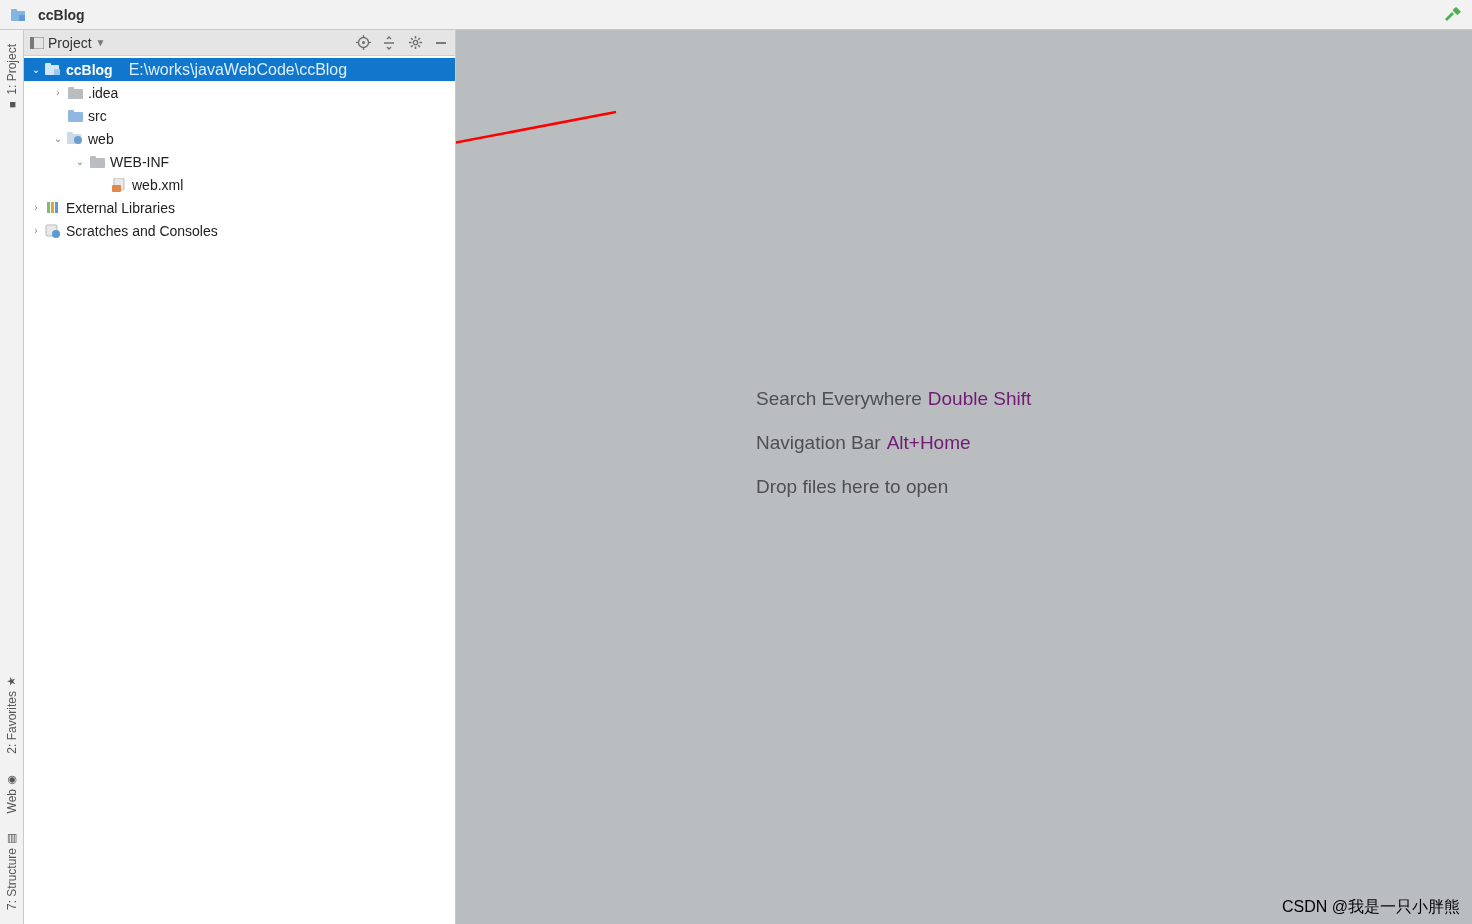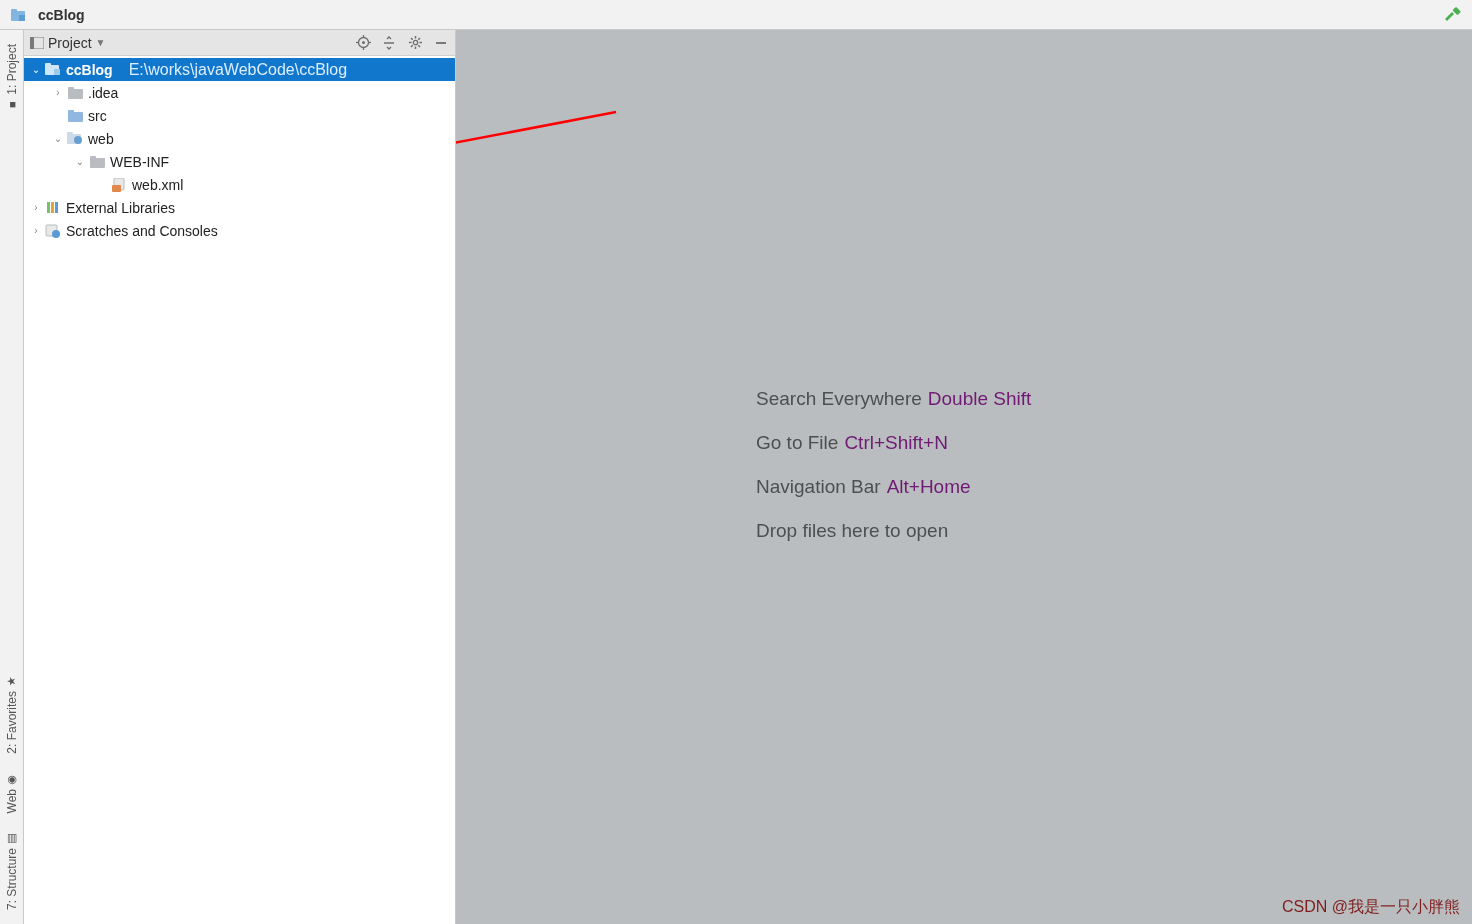--- a/index.html
+++ b/index.html
@@ -37,21 +37,21 @@
 .ind { display:inline-block; }
 
 .editor-area { flex:1; background:#babdbf; position:relative; display:flex; align-items:center; justify-content:center; }
 .hints { position:absolute; top:310px; left:300px; display:flex; flex-direction:column; gap:22px; font-size:19px; color:#4d4f51;margin-top:48px; }
 .hint-row { display:flex; gap:6px; }
 .hint-label { color:#4d4f51; }
 .hint-shortcut { color:#701a75; }
 
 .annotation-arrow { position:absolute; top:0; left:0; pointer-events:none; }
 
-.watermark { position:absolute; bottom:6px; right:12px; font-size:16px; color:#7f1d1d; }
+.watermark { position:absolute; bottom:6px; right:12px; font-size:16px; color:#000000; }
 
 
 svg { display:block; }
 </style>
 </head>
 <body>
 
 <div class="root">
 
   <div class="navbar">
@@ -258,24 +258,20 @@
       </div>
     </div>
 
     <div class="editor-area">
       <div class="hints">
         <div class="hint-row">
           <span class="hint-label">Search Everywhere</span>
           <span class="hint-shortcut">Double Shift</span>
         </div>
         <div class="hint-row">
-          <span class="hint-label">Go to File</span>
-          <span class="hint-shortcut">Ctrl+Shift+N</span>
-        </div>
-        <div class="hint-row">
           <span class="hint-label">Navigation Bar</span>
           <span class="hint-shortcut">Alt+Home</span>
         </div>
         <div class="hint-row">
           <span class="hint-label">Drop files here to open</span>
         </div>
       </div>
 
       <svg class="annotation-arrow" width="1016" height="900">
         <defs>

